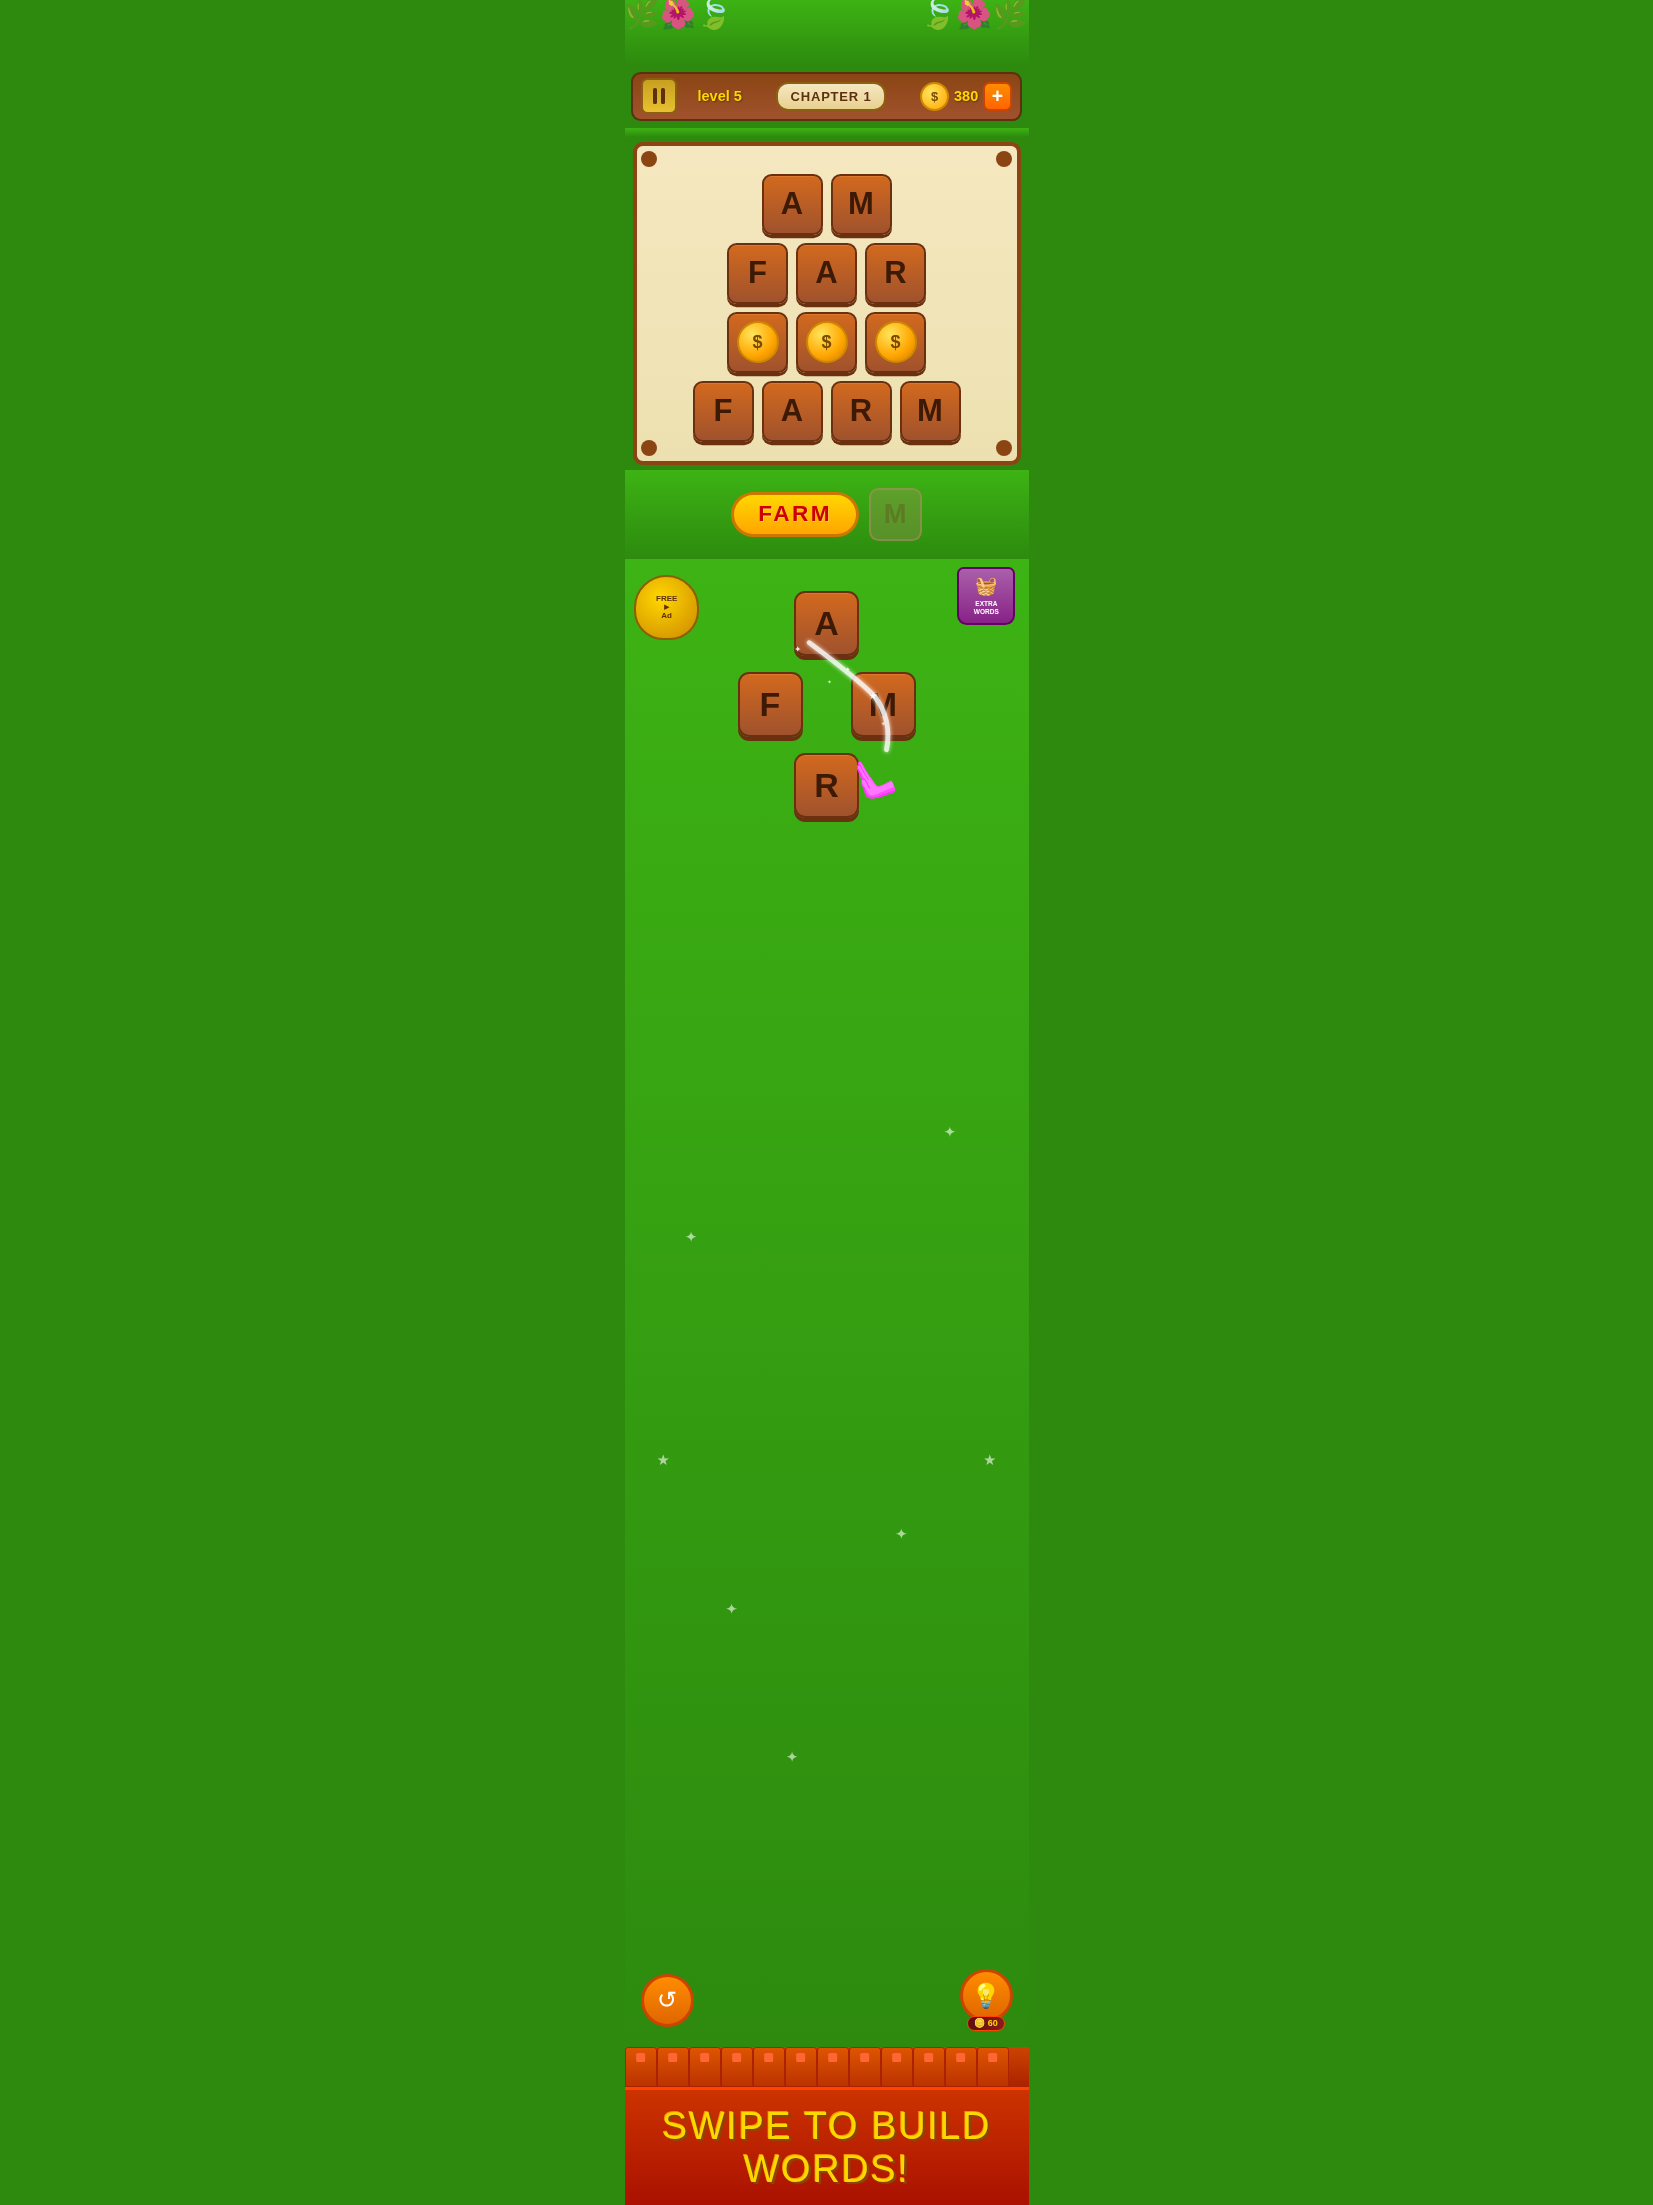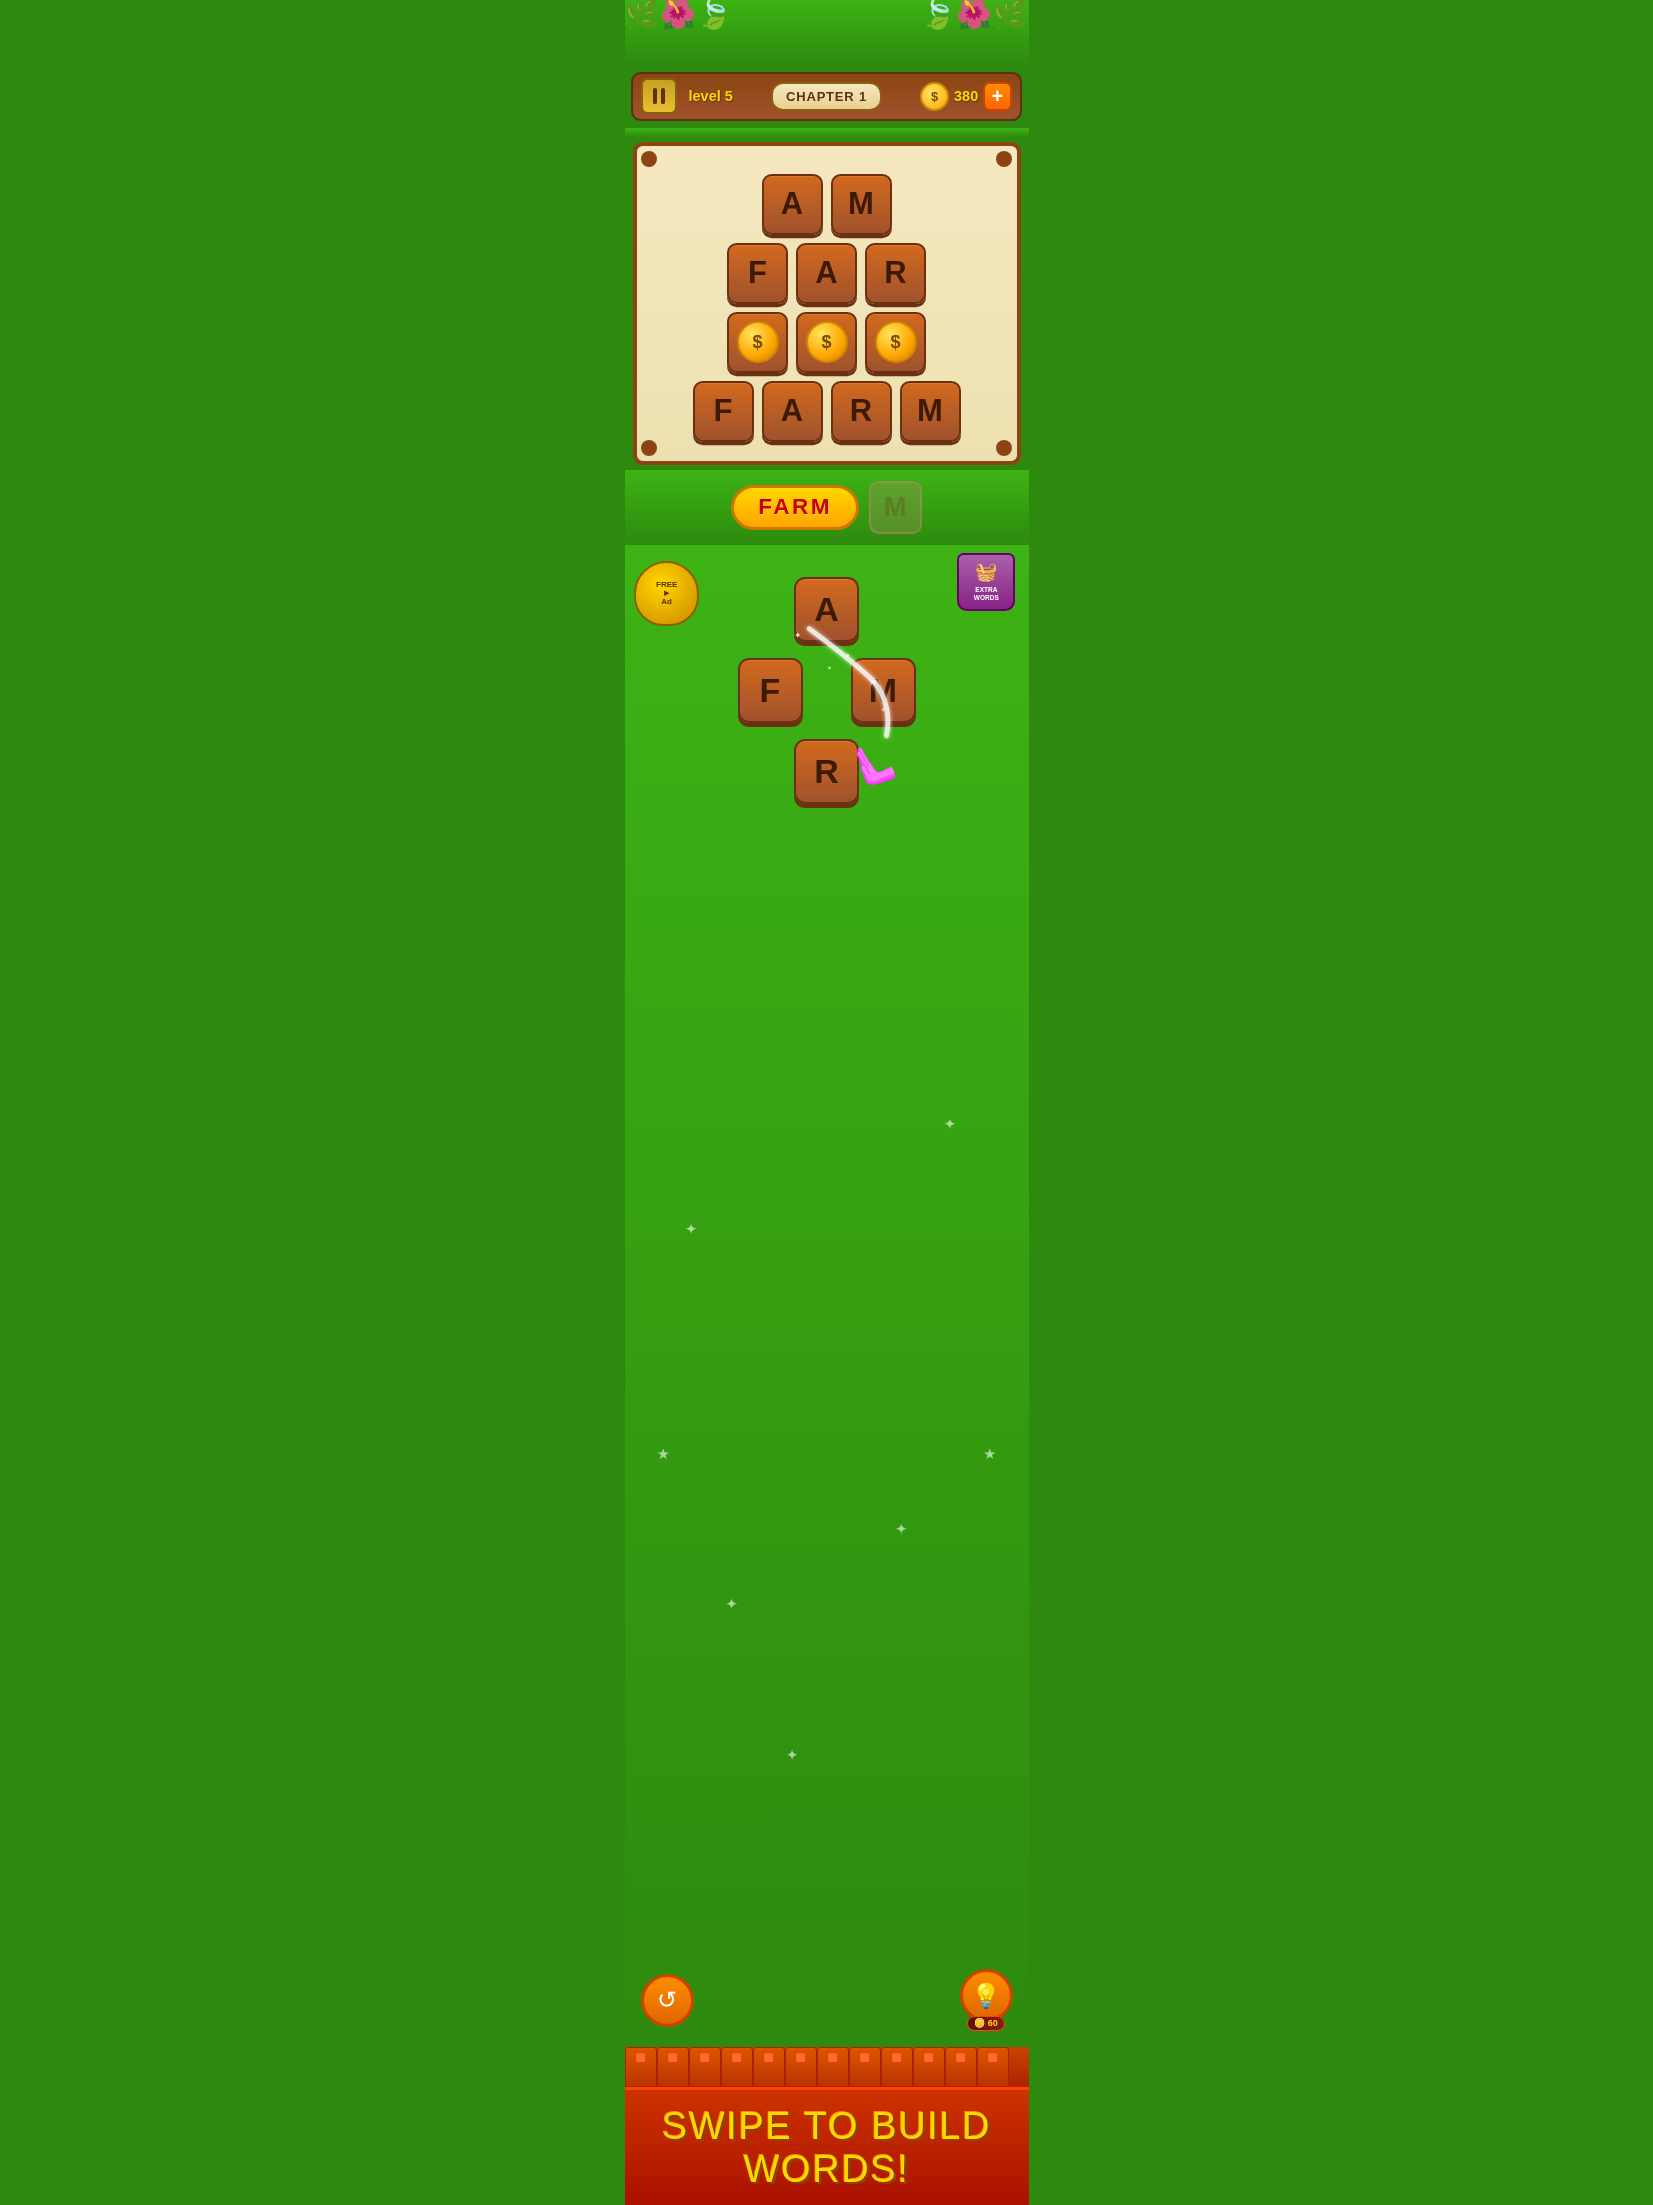--- a/index.html
+++ b/index.html
@@ -483,21 +483,21 @@
     
     .star-deco {
       position: absolute;
       color: rgba(255,255,255,0.6);
       font-size: 14.5px;
     }
 
     .left-bar {
       display: flex;
       align-items: center;
-      gap: 5px;
+      gap: 14px;
     }
   </style>
 </head>
 <body>
 
 <div class="game-container">
 
   <div class="top-green">
 
     <div style="position:absolute;top:0;left:0;font-size:29px;line-height:1;opacity:0.9;">🌿🌺🍃</div>
@@ -561,21 +561,21 @@
 
       <div class="tile-row">
         <div class="letter-tile">F</div>
         <div class="letter-tile">A</div>
         <div class="letter-tile">R</div>
         <div class="letter-tile">M</div>
       </div>
     </div>
   </div>
 
-  <div style="background:linear-gradient(to bottom,#3db314,#2d8a0e);padding:3px 8px;">
+  <div style="background:linear-gradient(to bottom,#3db314,#2d8a0e);padding:10px 8px;">
     <div class="word-display-area">
       <div class="word-badge">FARM</div>
       <div class="ghost-tile">
         <span>M</span>
       </div>
     </div>
   </div>
 
   <div class="grass-area">
 

